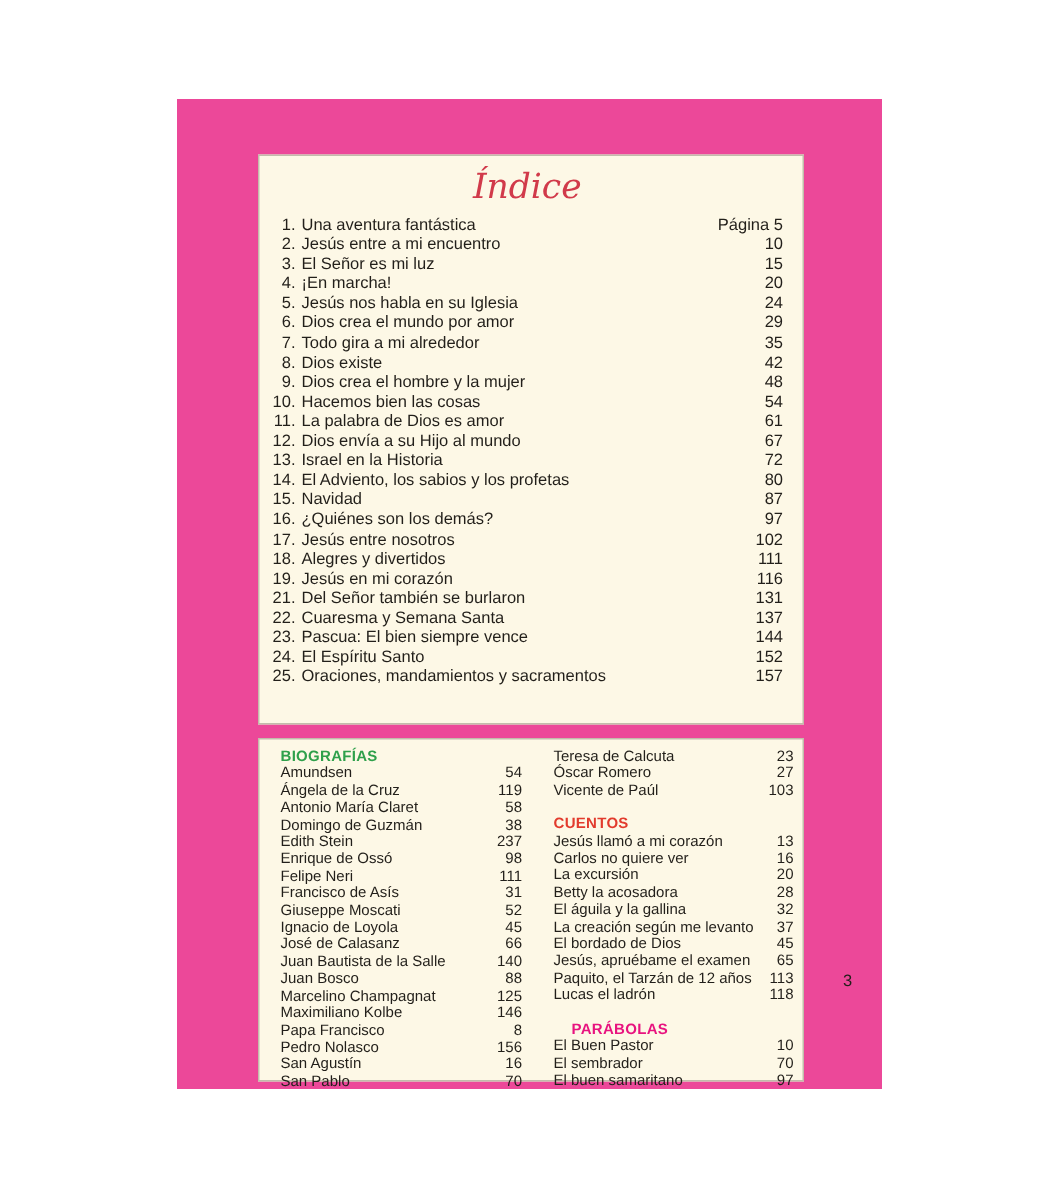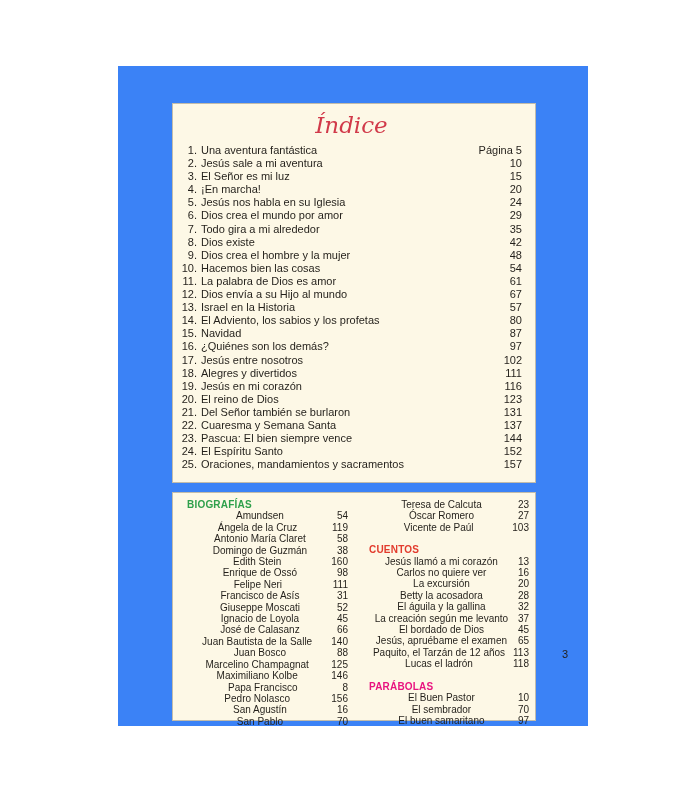--- a/index.html
+++ b/index.html
@@ -1,35 +1,35 @@
 <!DOCTYPE html>
 <html><head>
 <meta charset="utf-8">
 <style>
   * { margin:0; padding:0; box-sizing:border-box; }
   html,body { width:700px; height:800px; background:#ffffff; overflow:hidden;
               font-family:"Liberation Sans", sans-serif; color:#221f1a; }
   .sheet { position:absolute; left:118px; top:66px; width:470px; height:660px;
-           background:#3b82f6; }
+           background:#ec4899; }
   .box { position:absolute; border:1px solid #c2bcab; background:#fdf8e6; }
   .index-box { left:54px; top:37px; width:364px; height:380px; padding:4px 13px 4px 8px; }
   .index-title { text-align:center; font-family:"DejaVu Serif", serif; font-style:italic;
                  font-size:23px; line-height:30px; margin-top:2px; }
   .toc { margin-top:4px; }
   .row { display:flex; font-size:11px; line-height:13.1px; }
   .num { width:16px; text-align:right; margin-right:4px; flex:none; }
   .fill { flex:1; }
   .pg { text-align:right; flex:none; }
   .sections-box { left:54px; top:426px; width:364px; height:229px;
                   padding:6px 8px 4px 14px; display:flex; }
   .col-left  { width:161px; flex:none; }
   .col-gap   { width:21px; flex:none; }
   .col-right { width:160px; flex:none; }
   .srow { display:flex; font-size:10px; line-height:11.4px; }
-  .st { flex:1; padding-right:4px;text-align:center; }
+  .st { flex:1; padding-right:4px; }
   .sp { text-align:center; flex:none; }
   .shead { font-size:10px; line-height:11.4px; font-weight:bold; letter-spacing:0.2px; }
   .gap-row { height:11px; }
   .folio { position:absolute; left:437px; top:582px; width:20px; text-align:center;
            font-size:11px; }
 </style>
 </head>
 <body>
 
 <div class="sheet">
@@ -40,21 +40,21 @@
 
         <div class="row">
           <span class="num">1.</span>
           <span>Una aventura fantástica</span>
           <span class="fill"></span>
           <span class="pg">Página 5</span>
         </div>
 
         <div class="row">
           <span class="num">2.</span>
-          <span>Jesús sale a mi aventura</span>
+          <span>Jesús entre a mi encuentro</span>
           <span class="fill"></span>
           <span class="pg">10</span>
         </div>
 
         <div class="row">
           <span class="num">3.</span>
           <span>El Señor es mi luz</span>
           <span class="fill"></span>
           <span class="pg">15</span>
         </div>
@@ -119,21 +119,21 @@
           <span class="num">12.</span>
           <span>Dios envía a su Hijo al mundo</span>
           <span class="fill"></span>
           <span class="pg">67</span>
         </div>
 
         <div class="row">
           <span class="num">13.</span>
           <span>Israel en la Historia</span>
           <span class="fill"></span>
-          <span class="pg">57</span>
+          <span class="pg">72</span>
         </div>
 
         <div class="row">
           <span class="num">14.</span>
           <span>El Adviento, los sabios y los profetas</span>
           <span class="fill"></span>
           <span class="pg">80</span>
         </div>
 
         <div class="row">
@@ -164,26 +164,20 @@
           <span class="pg">111</span>
         </div>
 
         <div class="row">
           <span class="num">19.</span>
           <span>Jesús en mi corazón</span>
           <span class="fill"></span>
           <span class="pg">116</span>
         </div>
 
-        <div class="row">
-          <span class="num">20.</span>
-          <span>El reino de Dios</span>
-          <span class="fill"></span>
-          <span class="pg">123</span>
-        </div>
 
         <div class="row">
           <span class="num">21.</span>
           <span>Del Señor también se burlaron</span>
           <span class="fill"></span>
           <span class="pg">131</span>
         </div>
 
         <div class="row">
           <span class="num">22.</span>
@@ -236,21 +230,21 @@
             <span class="sp">58</span>
           </div>
 
           <div class="srow">
             <span class="st">Domingo de Guzmán</span>
             <span class="sp">38</span>
           </div>
 
           <div class="srow">
             <span class="st">Edith Stein</span>
-            <span class="sp">160</span>
+            <span class="sp">237</span>
           </div>
 
           <div class="srow">
             <span class="st">Enrique de Ossó</span>
             <span class="sp">98</span>
           </div>
 
           <div class="srow">
             <span class="st">Felipe Neri</span>
             <span class="sp">111</span>
@@ -384,21 +378,21 @@
             <span class="st">Paquito, el Tarzán de 12 años</span>
             <span class="sp">113</span>
           </div>
 
           <div class="srow">
             <span class="st">Lucas el ladrón</span>
             <span class="sp">118</span>
           </div>
         </div>
       <div class="gap-row"></div>
-      <div class="shead" style="color: rgb(232, 19, 127);">PARÁBOLAS</div>
+      <div class="shead" style="color: rgb(232, 19, 127); margin-left: 12px;">PARÁBOLAS</div>
       <div>
 
           <div class="srow">
             <span class="st">El Buen Pastor</span>
             <span class="sp">10</span>
           </div>
 
           <div class="srow">
             <span class="st">El sembrador</span>
             <span class="sp">70</span>

